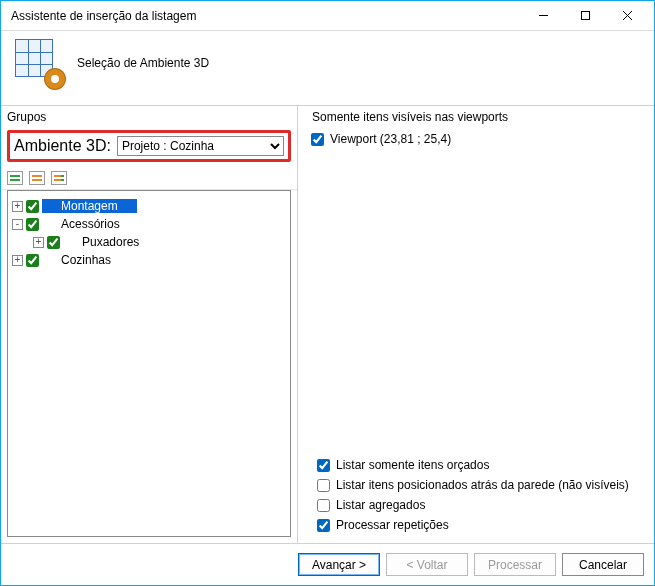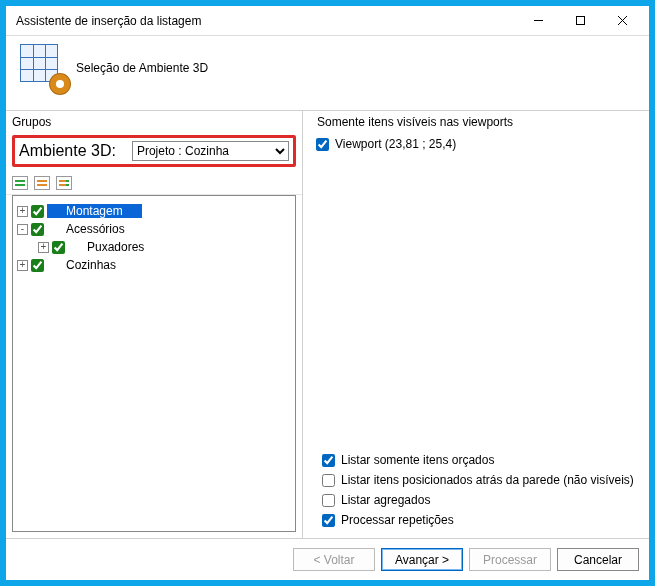--- a/index.html
+++ b/index.html
@@ -6,21 +6,21 @@
   body {
     margin: 0;
     font-family: "Segoe UI", Tahoma, sans-serif;
     font-size: 12px;
     background: #fff;
     color: #000;
   }
   .window {
     width: 655px;
     height: 586px;
-    border: 6px solid #0ea5e9;
+    border: 1px solid #0ea5e9;
     background: #fff;
     display: flex;
     flex-direction: column;
   }
   .titlebar {
     height: 30px;
     display: flex;
     align-items: center;
     padding: 0 6px 0 10px;
     border-bottom: 1px solid #ddd;
@@ -32,21 +32,21 @@
     height: 28px;
     display: flex;
     align-items: center;
     justify-content: center;
     color: #000;
   }
   .header {
     display: flex;
     align-items: center;
     padding: 8px 14px 18px 14px;
-    gap: 8px;
+    gap: 14px;
   }
   .icon-large {
     width: 48px; height: 48px;
     position: relative;
   }
   .sheet {
     position:absolute; left:0; top:0;
     width:38px; height:38px;
     background:#eaf3fd;
     border:1px solid #3a72b8;
@@ -103,21 +103,20 @@
     align-items: center;
     gap: 6px;
   }
   .ambient-row label { font-size: 16px; white-space: nowrap; }
   .ambient-row select {
     flex: 1;
     font-size: 12px;
     border: 1px solid #888;
     background:#fff;
     height: 20px;
-    margin-left: 10px;
   }
   .toolbar-small {
     padding: 3px 6px 4px 6px;
     display: flex;
     align-items: center;
     gap: 6px;
     border-bottom:1px solid #e6e6e6;
   }
   .mini-ico {
     width: 16px; height: 14px;
@@ -304,19 +303,19 @@
         <div class="opt-row">
           <input type="checkbox" class="chk chk-blue" checked="" style="">
           <span>Processar repetições</span>
         </div>
       </div>
     </div>
 
   </div>
 
   <div class="footer">
+    <button class="btn defaultb">Avançar &gt;</button>
     <button class="btn" disabled="">&lt; Voltar</button>
-    <button class="btn defaultb">Avançar &gt;</button>
     <button class="btn" disabled="">Processar</button>
     <button class="btn">Cancelar</button>
   </div>
 
 </div>
 
 </body></html>

